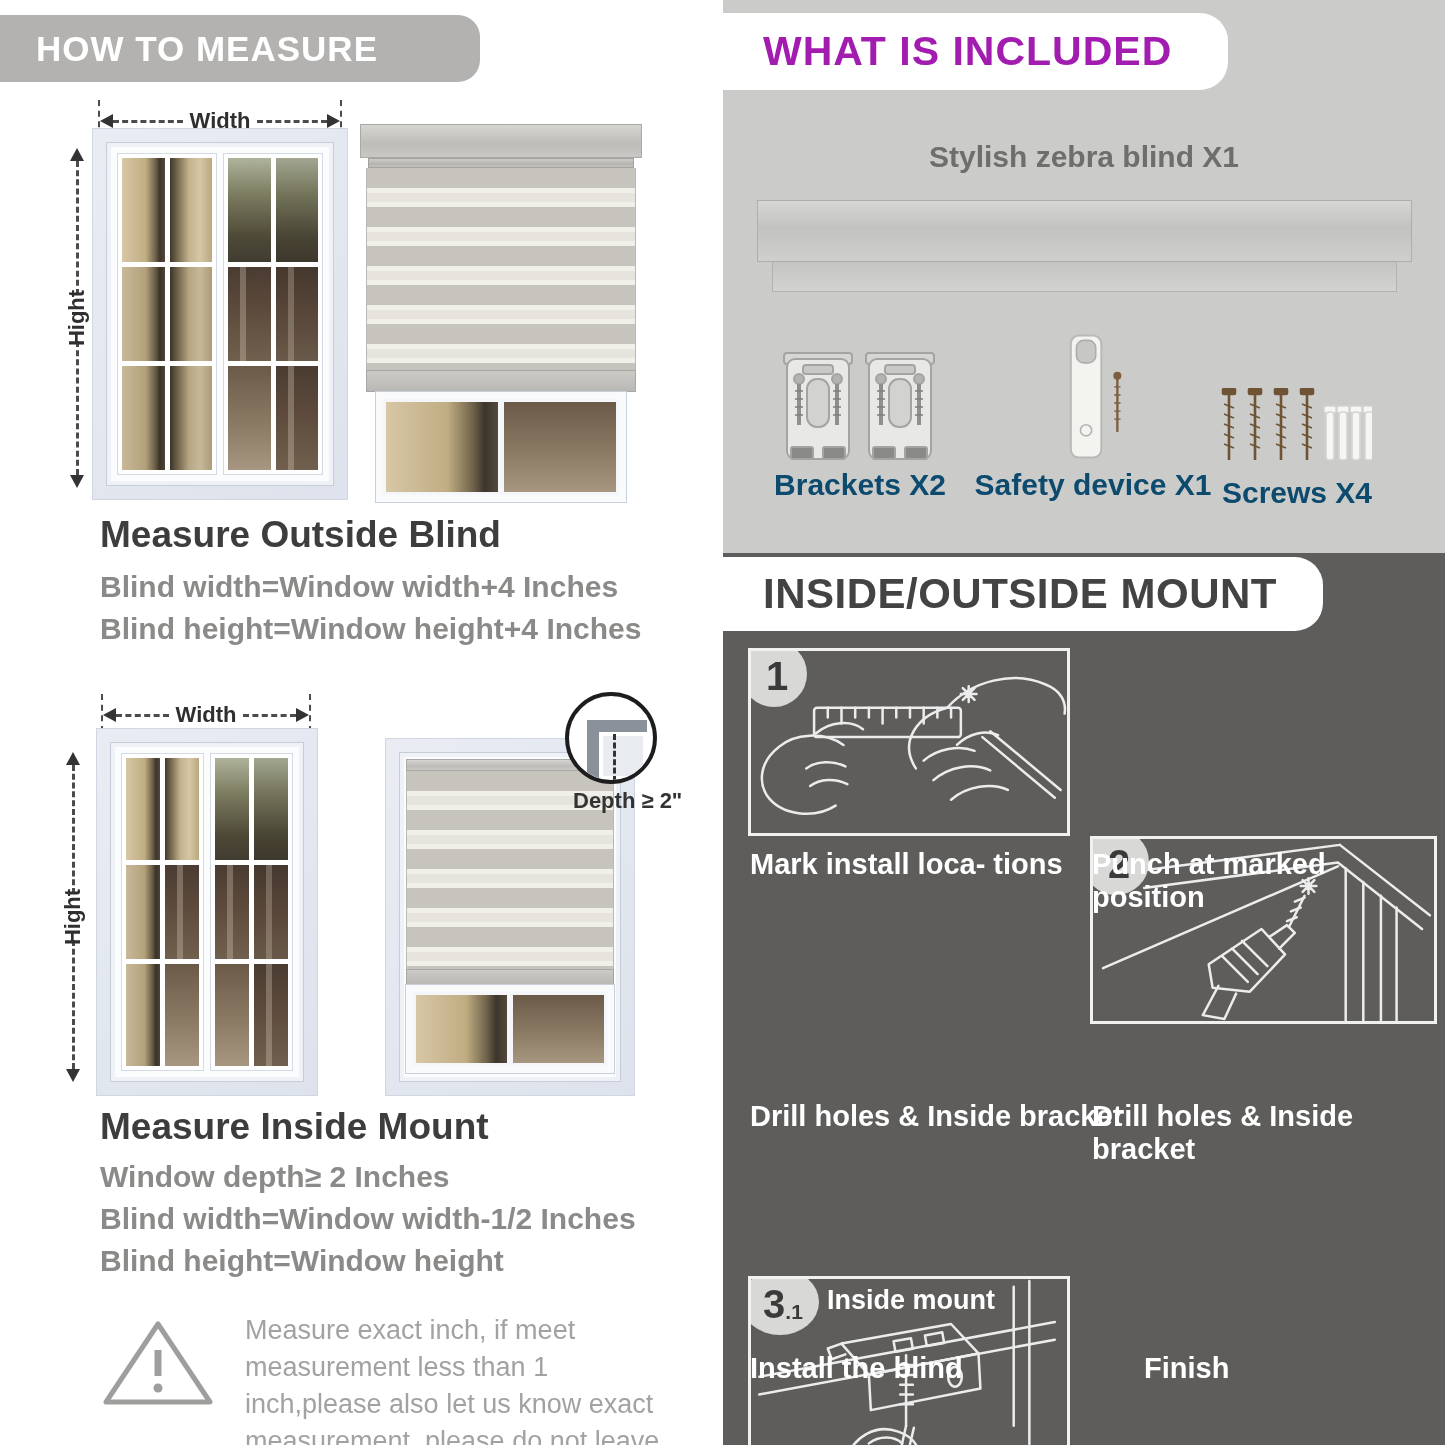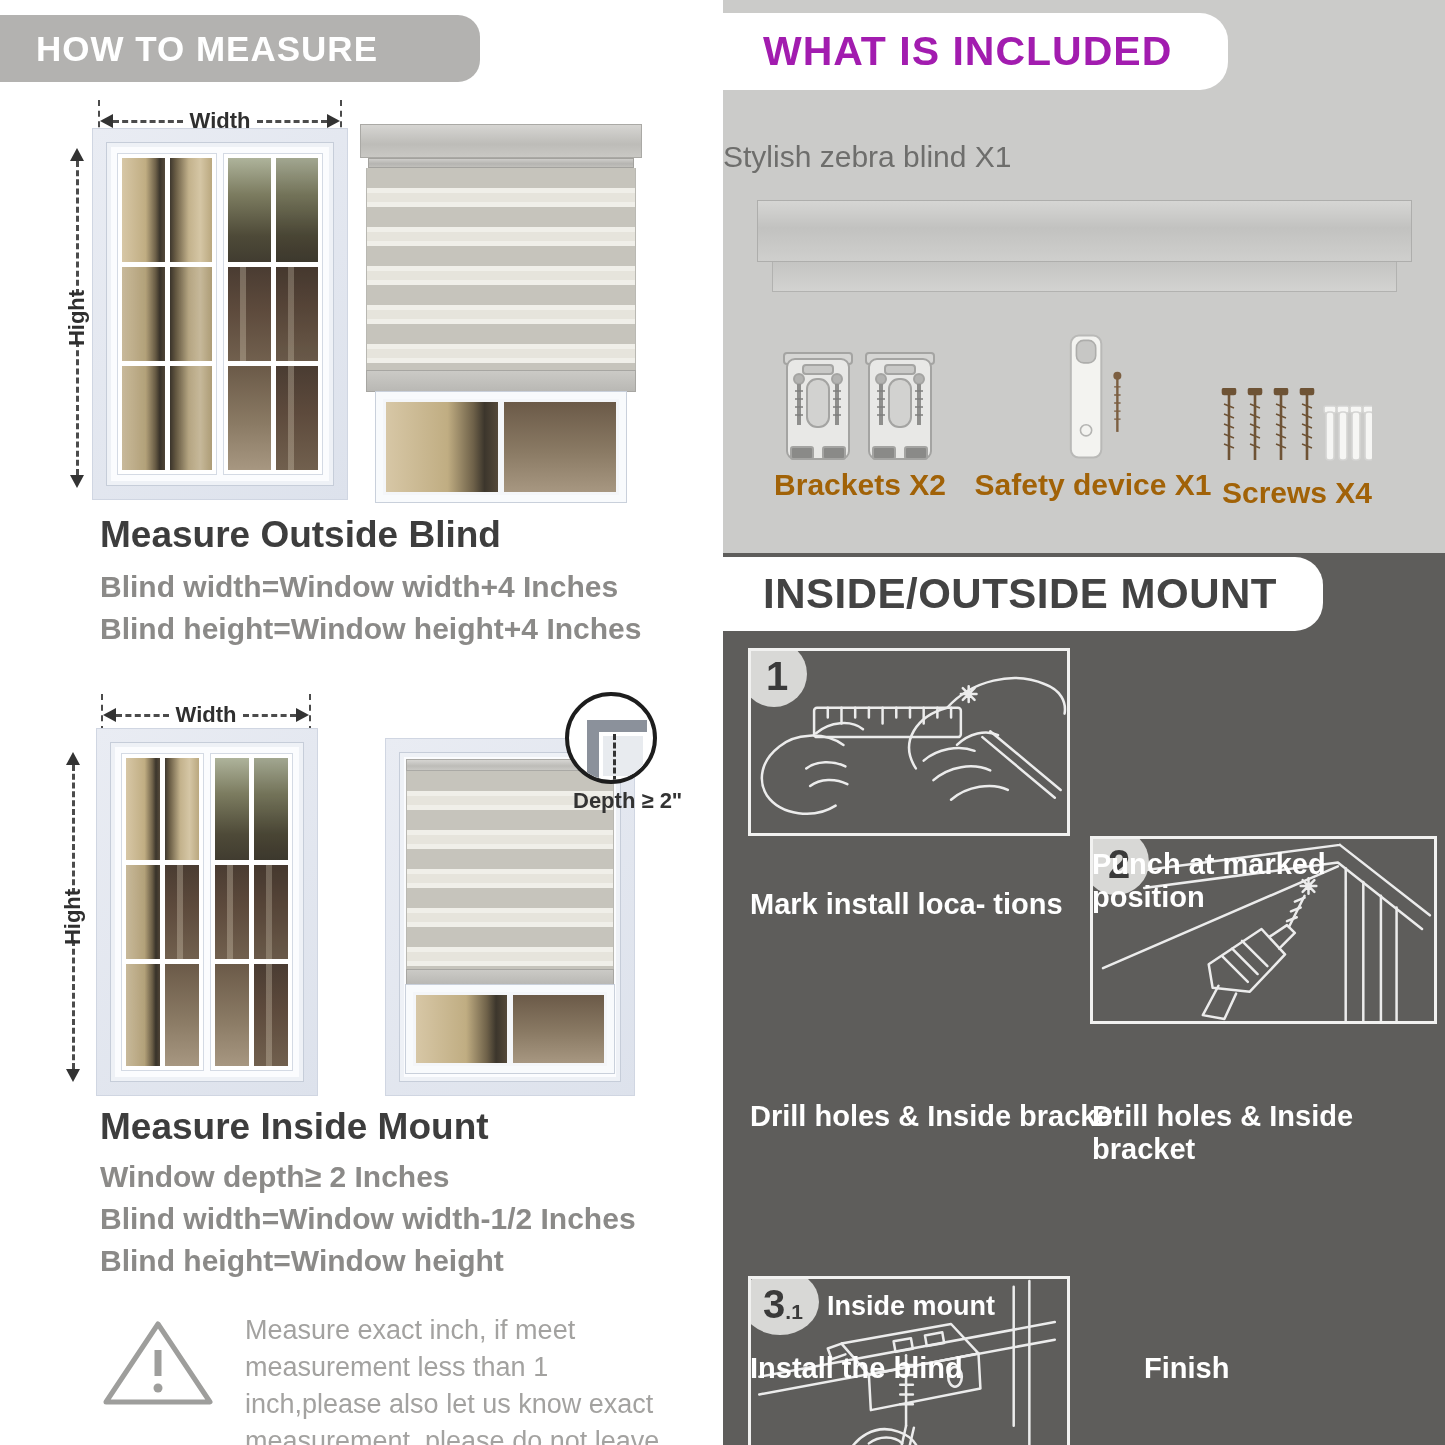--- a/index.html
+++ b/index.html
@@ -49,32 +49,32 @@
   .uframe>div{flex:1;}
   .mag{border:4px solid #1d1d1d;border-radius:50%;background:#fff;overflow:hidden;box-sizing:border-box;}
   .depth-lbl{font-size:22px;font-weight:bold;color:#333;}
   .warn-text{font-size:27px;color:#a3a2a0;line-height:37px;}
   
   .panel-light{background:#cbcbc9;}
   .badge-white{background:#ffffff;border-radius:0 28px 28px 0;display:flex;align-items:center;
                padding-left:40px;box-sizing:border-box;font-weight:bold;}
   .inc-title{color:#a21caf;font-size:41px;letter-spacing:1px;}
   .mnt-title{color:#434343;font-size:42px;letter-spacing:.5px;}
-  .product{font-size:30px;font-weight:normal;color:#6e6e6c;text-align:left;}
-  .item-lbl{font-size:30px;font-weight:bold;color:#a16207;text-align:center;}
+  .product{font-size:30px;font-weight:bold;color:#6e6e6c;text-align:center;}
+  .item-lbl{font-size:30px;font-weight:bold;color:#0c4a6e;text-align:center;}
   .headrail{background:linear-gradient(180deg,#d6d6d4,#c2c2c0 45%,#cfcfcd);border:1px solid #aeaeac;box-sizing:border-box;}
   .headrail2{background:linear-gradient(180deg,#c4c4c2,#d3d3d1);border:1px solid #b2b2b0;border-top:none;box-sizing:border-box;}
   .panel-dark{background:#5e5d5b;}
   .stepbox{border:3px solid #f1f1f0;position:relative;overflow:hidden;box-sizing:border-box;}
   .stepnum{position:absolute;top:-10px;left:-10px;width:66px;height:66px;border-radius:50%;
            background:#d8d8d6;color:#3a3a3a;display:flex;align-items:center;justify-content:center;
            font-weight:bold;font-size:40px;padding-left:6px;padding-top:4px;box-sizing:border-box;}
   .stepnum .sub{font-size:21px;margin-top:16px;}
   .stepnum.wide{width:78px;}
-  .inbox-title{position:absolute;top:12px;left:76px;color:#fff;font-weight:bold;font-size:27px;text-align:center;}
+  .inbox-title{position:absolute;top:6px;left:76px;color:#fff;font-weight:bold;font-size:27px;text-align:center;}
   .caption{color:#ffffff;font-weight:bold;font-size:29px;}
   .art{position:absolute;inset:0;width:100%;height:100%;}
   .art *{vector-effect:non-scaling-stroke;}
 </style>
 </head>
 <body>
 
 <div class="abs hdr-badge" style="left:0;top:15px;width:480px;height:67px">
   <span>HOW TO MEASURE</span>
 </div>
@@ -339,21 +339,21 @@
       <path d="M200 90 L216 58"></path>
       <path d="M198 84 l10 -4 M202 74 l10 -4 M206 64 l10 -4"></path>
       <path d="M212 48 h16 M220 40 v16 M214 42 l12 12 M226 42 l-12 12"></path>
     </g>
   </svg>
   <div class="stepnum">
       <span>2</span>
     </div>
 </div>
 
-<div class="abs caption" style="left:750px;top:888px">Mark install loca- tions</div>
+<div class="abs caption" style="left:750px;top:848px">Mark install loca- tions</div>
 <div class="abs caption" style="left:1092px;top:848px">Punch at  marked position</div>
 
 <div class="abs stepbox" style="left:748px;top:900px;width:322px;height:188px">
   <svg class="art" viewBox="0 0 322 186">
     <g stroke="#ececec" stroke-width="2.5" fill="none" stroke-linecap="round" stroke-linejoin="round">
       <path d="M8 100 L310 44 M8 118 L310 62"></path>
       <path d="M268 8 V150 M284 2 V170"></path>
       <path d="M92 66 L204 46 L232 76 L120 98 Z"></path>
       <path d="M120 98 L232 76 L234 112 L122 134 Z"></path>
       <path d="M92 66 l-14 5 l4 11 l14 -5"></path>

